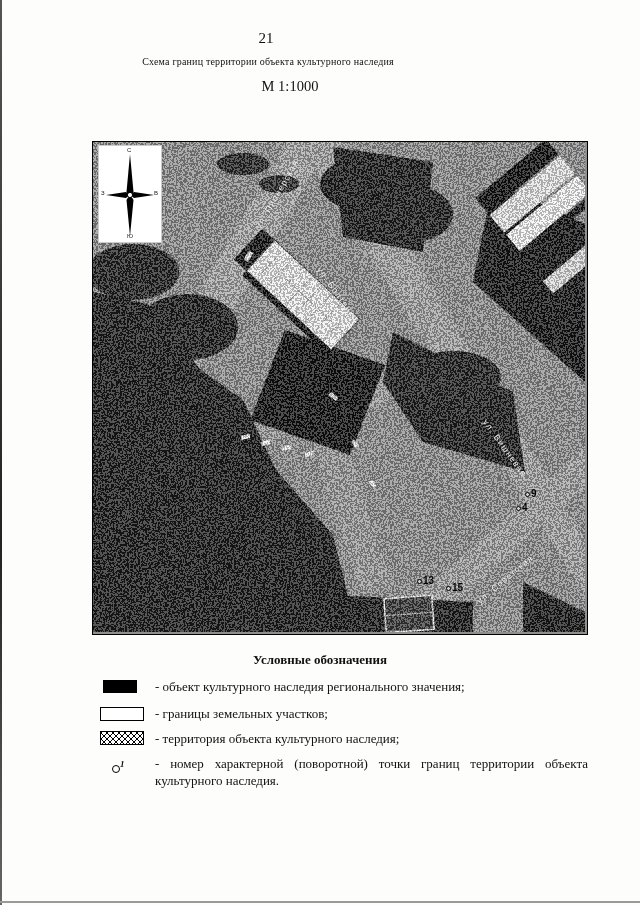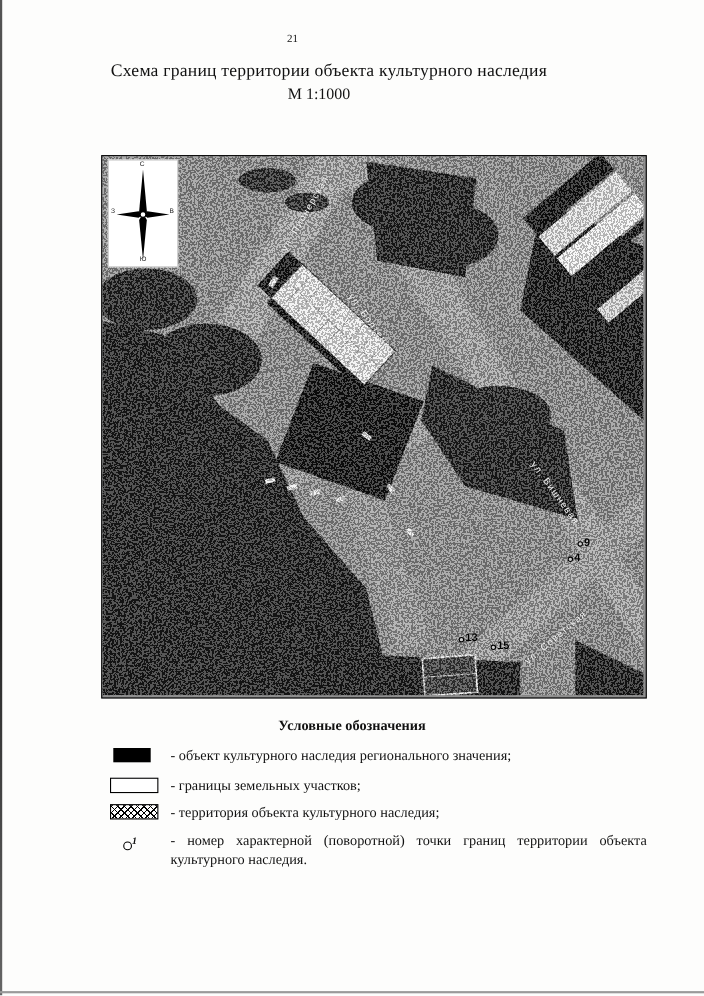--- a/index.html
+++ b/index.html
@@ -6,22 +6,22 @@
   body{
     width:640px;height:905px;position:relative;overflow:hidden;
     background:#fdfdfc;
     font-family:"Liberation Serif", serif;
     color:#111;
   }
   
   .scan-left{position:absolute;left:0;top:0;width:2px;height:905px;background:linear-gradient(#555,#222 60%,#666);}
   .scan-bottom{position:absolute;left:0;top:901px;width:640px;height:2px;background:#9a9a9a;}
 
-  .page-number{position:absolute;top:30px;left:0;width:532px;text-align:center;font-size:10px;}
-  .doc-title{position:absolute;top:56px;left:0;width:536px;text-align:center;font-size:16px;letter-spacing:.2px;padding-left:31px;}
+  .page-number{position:absolute;top:30px;left:0;width:532px;text-align:center;font-size:15px;}
+  .doc-title{position:absolute;top:56px;left:0;width:536px;text-align:center;font-size:10px;letter-spacing:.2px;}
   .doc-scale{position:absolute;top:78px;left:0;width:580px;text-align:center;font-size:14.5px;}
 
   .map-frame{
     position:absolute;left:92px;top:141px;width:494px;height:492px;
     border:1px solid #000;background:#8f8f8f;overflow:hidden;
   }
   .map-frame svg.aerial{position:absolute;left:0;top:0;}
 
   .street-label{
     position:absolute;transform:translate(-50%,-50%) rotate(var(--r));

